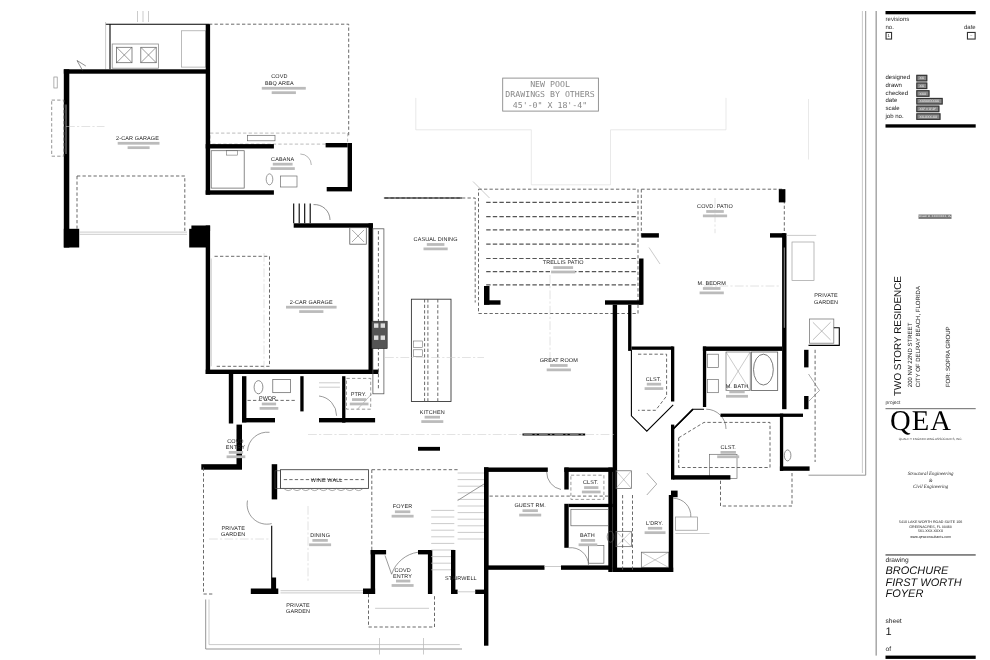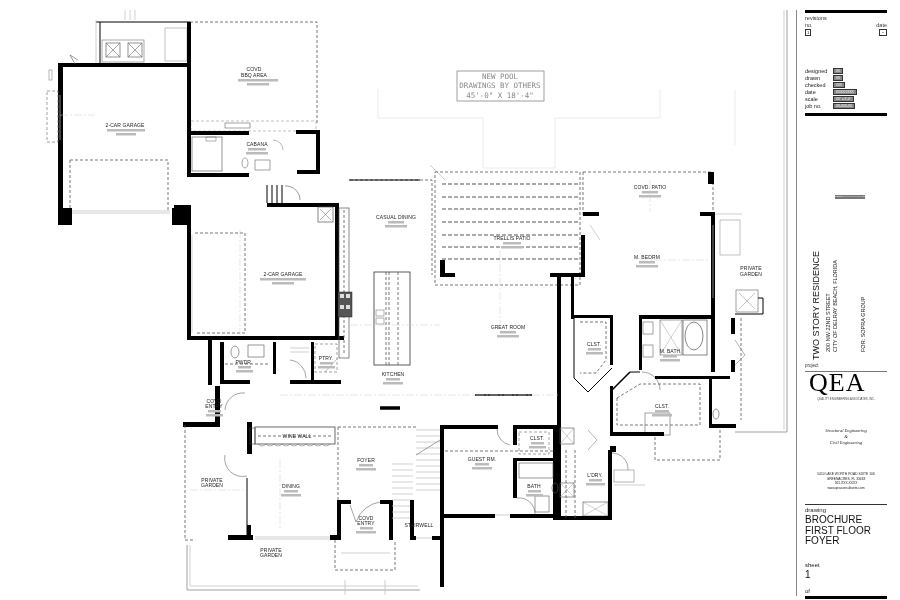--- a/index.html
+++ b/index.html
@@ -26,21 +26,21 @@
   .tb-rule{position:absolute;left:0;width:82px;height:2.5px;background:#000;}
   .tb-row{position:absolute;left:0;width:82px;display:flex;align-items:center;}
   .tb-row .k{width:28px;font-size:5.5px;color:#222;}
   .tb-row .v{font-size:3px;color:#fff;background:#888;border:0.5px solid #333;padding:0 2px;height:4px;line-height:4px;}
   .vert{position:absolute;transform-origin:left top;transform:rotate(-90deg);white-space:nowrap;}
   .qea{position:absolute;left:4px;top:360px;font-family:"Liberation Serif",serif;font-size:26px;letter-spacing:1px;color:#000;line-height:26px;}
   .qea-sub{position:absolute;left:0;top:387px;width:82px;font-size:2.8px;color:#444;text-align:center;}
   .struct{position:absolute;left:0;top:418px;width:82px;font-family:"Liberation Serif",serif;font-style:italic;font-size:4.5px;text-align:center;color:#222;line-height:6px;}
   .addr{position:absolute;left:0;top:462px;width:82px;font-size:3.3px;text-align:center;color:#222;line-height:4.5px;}
   .drawing-lbl{position:absolute;left:0;top:497px;font-size:6px;color:#222;}
-  .drawing-title{position:absolute;left:0;top:505px;font-size:10px;line-height:10.5px;color:#111;}
+  .drawing-title{position:absolute;left:0;top:505px;font-size:10px;line-height:10.5px;color:#111;font-style:italic;}
   .sheet-lbl{position:absolute;left:0;top:552px;font-size:6px;color:#222;}
   .sheet-num{position:absolute;left:0;top:559px;font-size:10px;color:#111;}
   .of-lbl{position:absolute;left:0;top:578px;font-size:6px;color:#222;}
 </style>
 </head>
 <body>
 
 <svg id="plan" viewBox="0 0 800 600" xmlns="http://www.w3.org/2000/svg">
 
   <g>
@@ -547,21 +547,21 @@
       <div>5410 LAKE WORTH ROAD SUITE 106</div>
       <div>GREENACRES, FL 33463</div>
       <div>561.XXX.XXXX</div>
       <div>www.qeaconsultants.com</div>
     </div>
 
     <div style="position:absolute;left:0;top:494px;width:82px;height:1px;background:#333;"></div>
     <div class="drawing-lbl">drawing</div>
     <div class="drawing-title">
       <div>BROCHURE</div>
-      <div>FIRST FLOOR</div>
+      <div>FIRST WORTH</div>
       <div>FOYER</div>
     </div>
     <div class="sheet-lbl">sheet</div>
     <div class="sheet-num">1</div>
     <div class="of-lbl">of</div>
     <div class="tb-rule" style="top:586px;"></div>
   </div>
 </div>
 
 </body></html>

